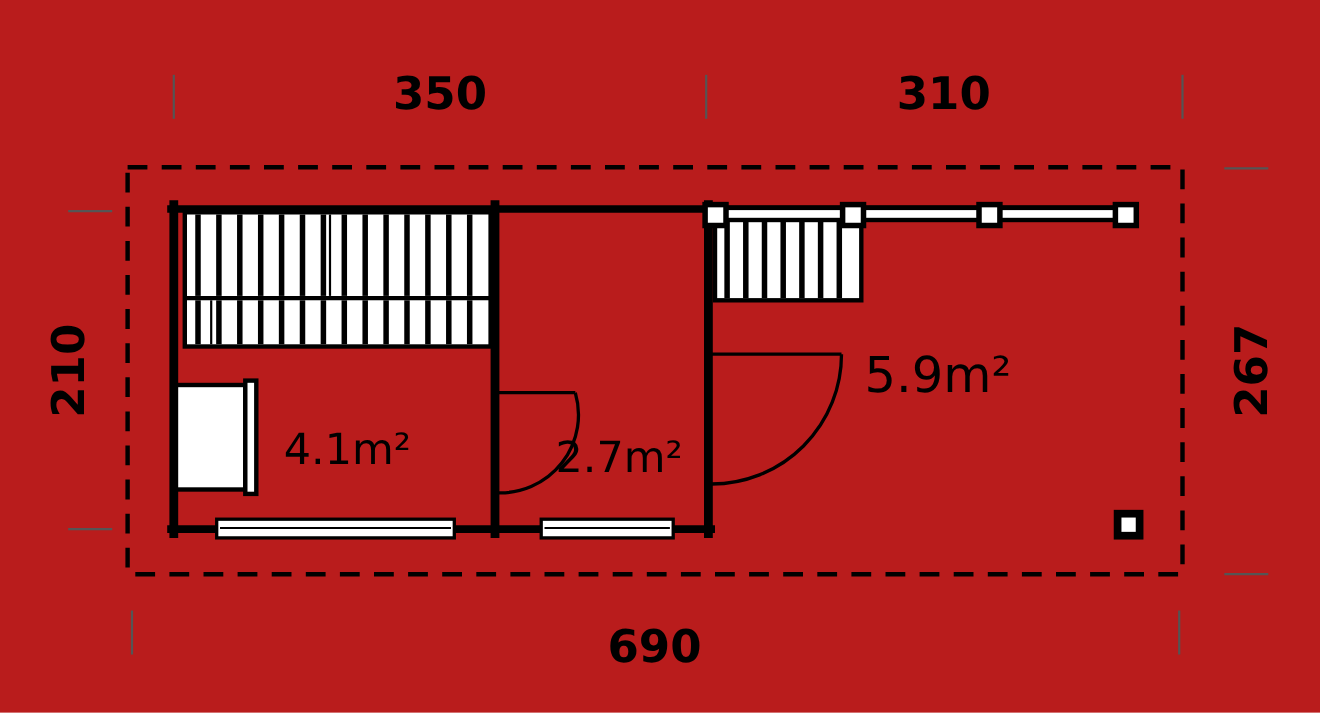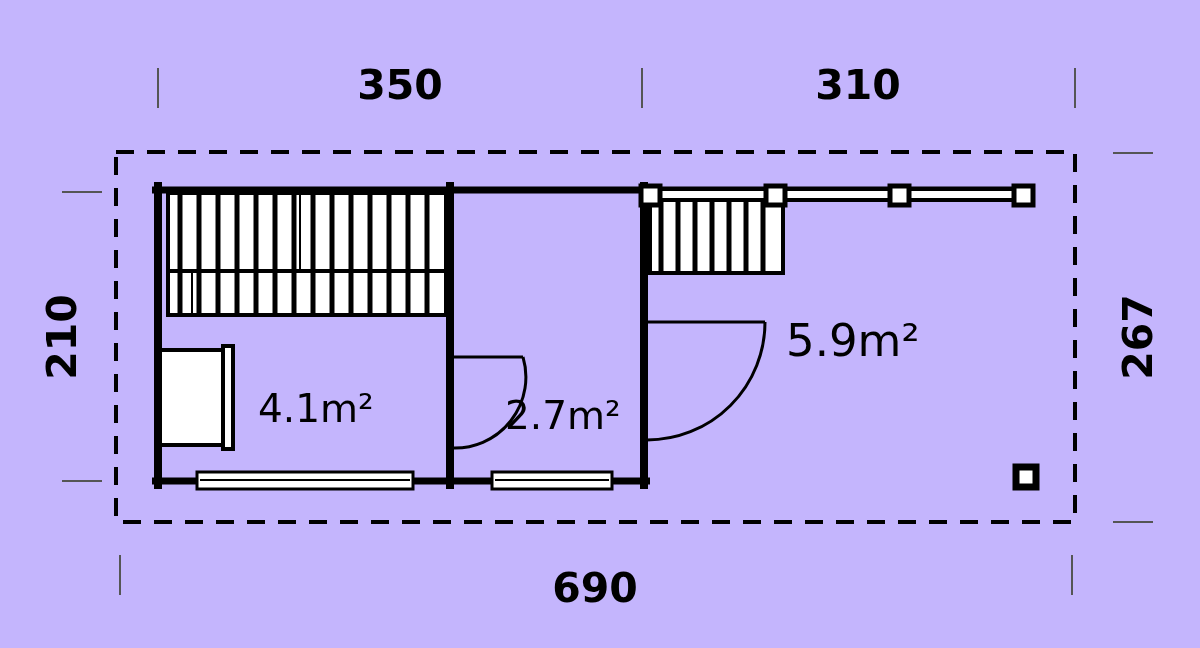--- a/index.html
+++ b/index.html
@@ -10,21 +10,21 @@
   body {
     width: 1200px;
     height: 648px;
     font-family: "DejaVu Sans", "Liberation Sans", sans-serif;
     overflow: hidden;
   }
   #plan-root {
     position: relative;
     width: 1200px;
     height: 648px;
-    background: #c4b5fd;
+    background: #b91c1c;
   }
   #plan-svg {
     position: absolute;
     left: 0;
     top: 0;
     display: block;
   }
   .dim-text {
     font-family: "DejaVu Sans", "Liberation Sans", sans-serif;
     font-size: 41px;

